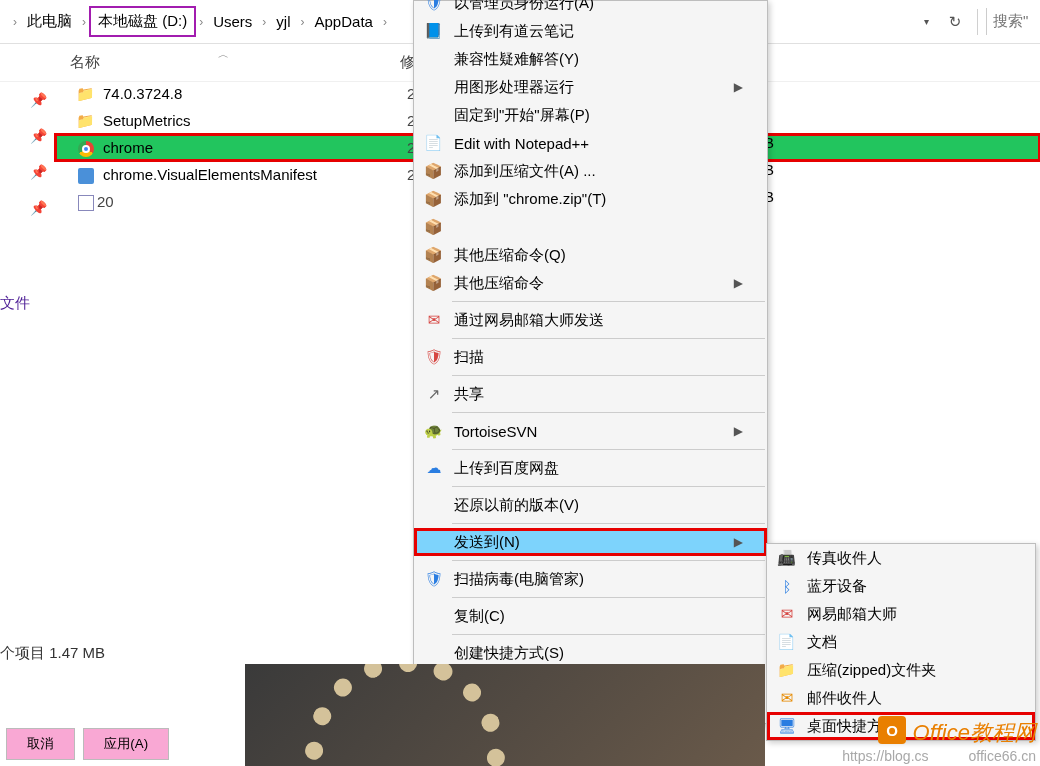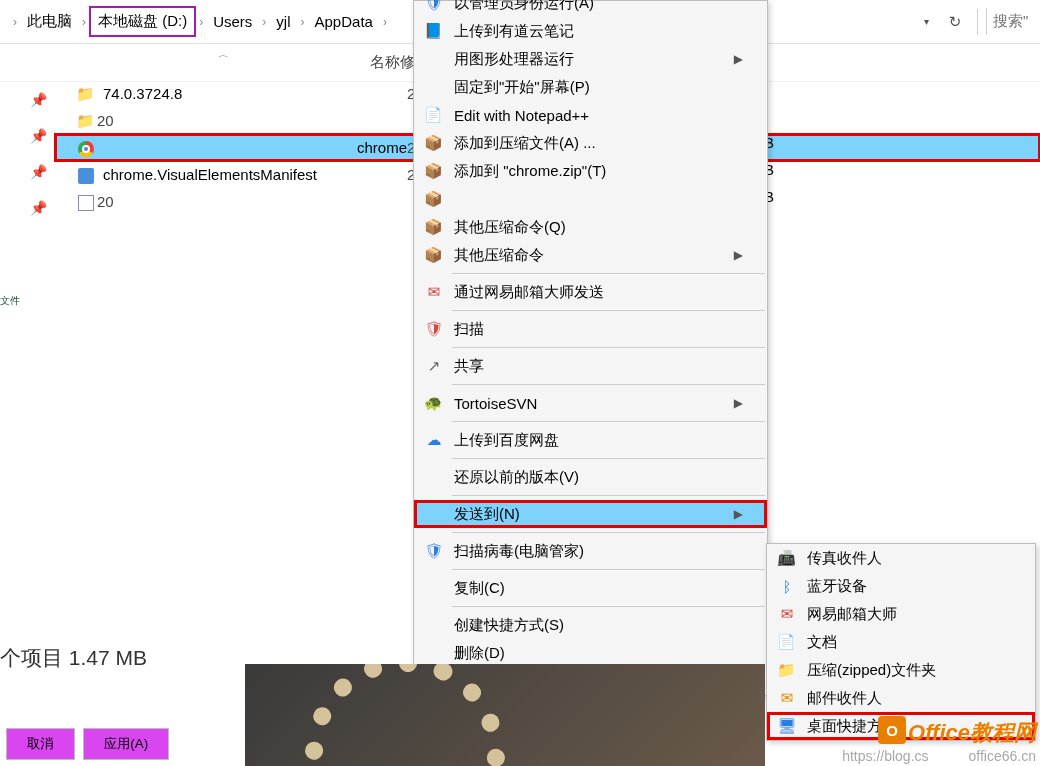--- a/index.html
+++ b/index.html
@@ -12,31 +12,31 @@
     .crumb.boxed { border: 2px solid #a21caf; }
     .chev { color: #888; padding: 0 3px; font-size: 12px; }
     .addr-end { display:flex; align-items:center; gap:6px; padding-right:4px;}
     .dd { color:#555; font-size:10px; padding:0 6px;}
     .refresh { width:28px; text-align:center; color:#555;}
     .vsep { width:1px; height:26px; background:#d0d0d0; margin:0 2px;}
     .search { width:50px; padding:4px 0 4px 6px; color:#777; border-left:1px solid #ccc;}
 
     
     .header-row { display:flex; align-items:center; height:38px; border-bottom:1px solid #f0f0f0; padding-left:70px; color:#444; position:relative;}
-    .hdr-name { width:330px;text-align:right; }
+    .hdr-name { width:330px; }
     .hdr-sort { position:absolute; left:218px; top:3px; color:#888; font-size:11px;}
 
     
     .pin-strip { position:absolute; left:0; top:82px; width:55px; }
     .pin { color:#888; font-size:14px; padding:10px 0 10px 30px; }
 
     
     .file-list { position:absolute; left:55px; top:80px; right:0; }
     .file-row { display:flex; align-items:center; height:27px; padding-left:20px; }
-    .file-row.selected { background:#7dd3fc; outline:1px solid #8cc8ff;text-align:right; }
+    .file-row.selected { background:#22c55e; outline:1px solid #8cc8ff; }
     .file-row.boxed { outline:3px solid #e60000; outline-offset:-2px; }
     .file-icon { width:22px; text-align:center; }
     .file-name { width:310px; padding-left:6px; }
     .file-date { color:#444; }
     .file-size { position:absolute; right:260px; padding-right:6px;}
 
     .folder-ic { color:#f2c94c; }
     .chrome-ic {
       width:16px;height:16px;border-radius:50%;
       background:conic-gradient(#ea4335 0 120deg,#fbbc05 120deg 240deg,#34a853 240deg 360deg);
@@ -56,37 +56,37 @@
     .menu-sep { height:1px; background:#ccc; margin:4px 2px 4px 38px; }
 
     
     .sub-menu { position:absolute; left:766px; top:543px; width:270px; background:#f5f5f5; border:1px solid #bdbdbd; box-shadow:2px 2px 6px rgba(0,0,0,.2);}
     .sub-item { display:flex; align-items:center; height:28px; padding:0 10px 0 40px; position:relative; cursor:default;}
     .sub-item.boxed { outline:3px solid #e60000; outline-offset:-3px;}
     .sub-icon { position:absolute; left:10px; width:20px; text-align:center;}
 
     
     .bottom-bar { position:absolute; left:0; bottom:0; width:245px; display:flex; align-items:center; gap:8px; padding:6px;}
-    .bbtn { border:1px solid #bbb; background:#d946ef; padding:6px 20px; }
-
-    
-    .status { position:absolute; left:0; top:644px; font-size:21px; color:#333;}
+    .bbtn { border:1px solid #bbb; background:#f9a8d4; padding:6px 20px; }
+
+    
+    .status { position:absolute; left:0; top:644px; font-size:15px; color:#333;}
 
     
     .wm { position:absolute; right:4px; bottom:2px; text-align:right; }
-    .wm .brand { color:#e97f00; font-size:22px; font-weight:bold; font-style:italic;}
+    .wm .brand { color:#e97f00; font-size:22px; font-weight:normal; font-style:italic;}
     .wm .url { color:#a8a8a8; font-size:14px;}
     .wm .ologo { position:absolute; right:130px; top:-2px; width:28px;height:28px;border-radius:4px;background:#e97f00;color:#fff;display:flex;align-items:center;justify-content:center;font-weight:bold;}
 
     
     .thumb { position:absolute; left:245px; top:664px; width:520px; height:102px; background:linear-gradient(135deg,#3a3a3a,#6a5a4a); overflow:hidden;}
     .thumb .chain { position:absolute; left:60px; top:-10px; width:200px; height:200px; border:18px dotted #d4c29a; border-radius:50%; transform:rotate(25deg);}
 
     
-    .leftlabel { position:absolute; left:0; color:#14532d; font-size:10px;}
+    .leftlabel { position:absolute; left:0; color:#4c1d95; font-size:15px;}
 
     
     .ic-blue{color:#2a7de1;} .ic-green{color:#2aa54a;} .ic-red{color:#d64541;} .ic-orange{color:#e68a00;} .ic-gray{color:#666;} .ic-cyan{color:#1aa3cc;}
   </style>
 </head>
 <body>
 
 <div class="addr-bar">
   <div class="crumbs">
     <span class="chev">›</span>
@@ -125,20 +125,21 @@
 <div class="leftlabel" style="top:294px;">文件</div>
 
 <div class="file-list">
   <div class="file-row">
     <span class="file-icon folder-ic">📁</span>
     <span class="file-name">74.0.3724.8</span>
     <span class="file-date">20</span>
   </div>
   <div class="file-row">
     <span class="file-icon folder-ic">📁</span>
+    <span class="file-name">SetupMetrics</span>
     <span class="file-date">20</span>
   </div>
   <div class="file-row selected boxed">
     <span class="file-icon"><span class="chrome-ic"></span></span>
     <span class="file-name">chrome</span>
     <span class="file-date">20</span>
     <span class="file-size" style="top:54px;">KB</span>
   </div>
   <div class="file-row">
     <span class="file-icon"><span class="xml-ic"></span></span>
@@ -154,20 +155,23 @@
 </div>
 
 <div class="ctx-menu" id="ctx">
     <div class="menu-item" style="margin-top: -12px;">
       <span class="menu-icon ic-blue">🛡</span>
       <span>以管理员身份运行(A)</span>
     </div>
     <div class="menu-item">
       <span class="menu-icon ic-blue">📘</span>
       <span>上传到有道云笔记</span>
+    </div>
+    <div class="menu-item">
+      <span>兼容性疑难解答(Y)</span>
     </div>
     <div class="menu-item">
       <span>用图形处理器运行</span>
       <span class="menu-arrow">▶</span>
     </div>
     <div class="menu-item">
       <span>固定到"开始"屏幕(P)</span>
     </div>
     <div class="menu-item">
       <span class="menu-icon ic-green">📄</span>

